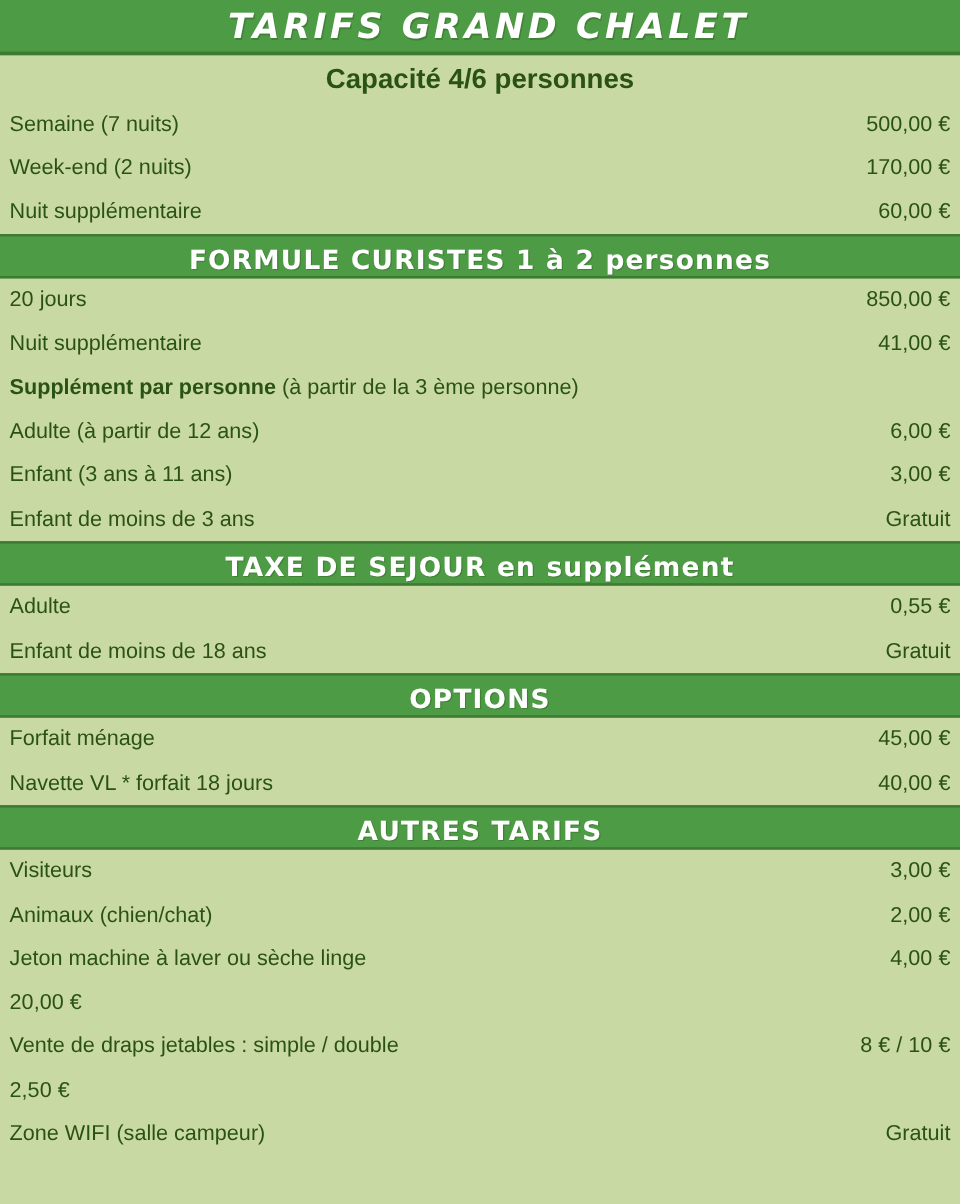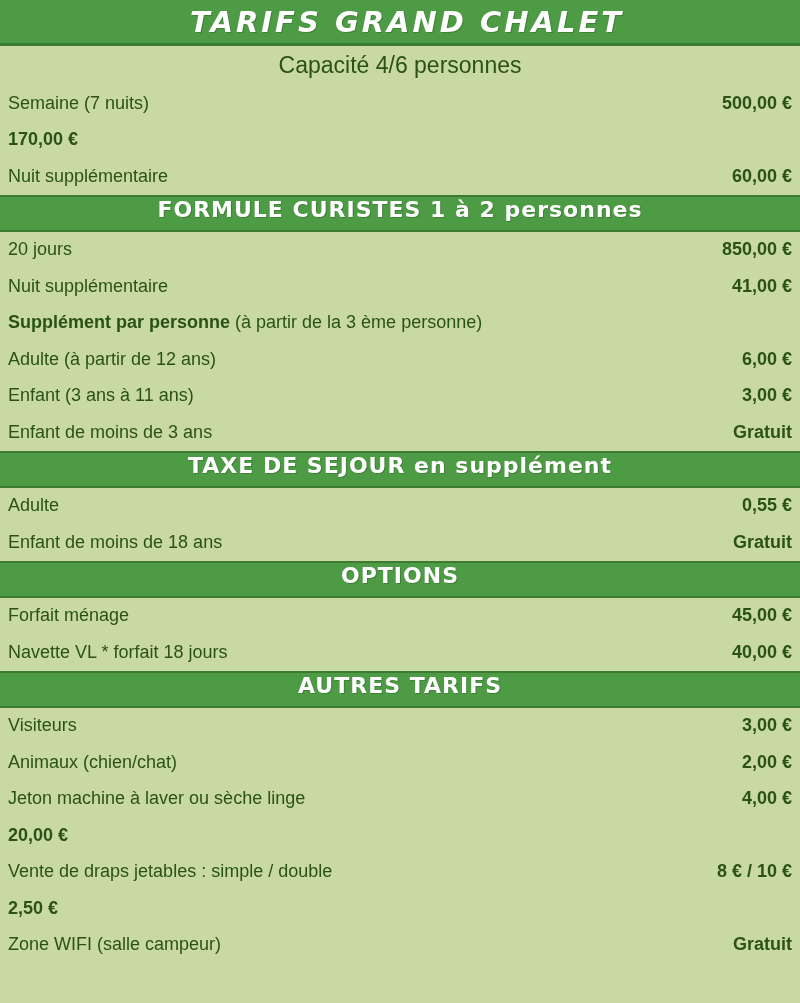--- a/index.html
+++ b/index.html
@@ -39,31 +39,31 @@
     letter-spacing: 3px;
     text-shadow: 1px 1px 0 rgba(40, 80, 30, 0.35);
     white-space: nowrap;
   }
   .subheader {
     height: 39px;
     display: flex;
     align-items: center;
     justify-content: center;
     color: var(--text-dark);
-    font-weight: normal;
+    font-weight: bold;
     font-size: 23px;
   }
   .band {
     height: 37px;
     background: var(--band-green);
     border-top: 2px solid var(--band-edge);
     border-bottom: 2px solid var(--band-edge);
     box-sizing: border-box;
     display: flex;
-    align-items: flex-start;
+    align-items: flex-end;
     justify-content: center;
   }
   .band .band-text {
     font-family: "DejaVu Sans", sans-serif;
     font-weight: bold;
     color: var(--header-text);
     font-size: 22px;
     letter-spacing: 1px;
     text-shadow: 1px 1px 0 rgba(40, 80, 30, 0.35);
     white-space: nowrap;
@@ -80,37 +80,37 @@
   }
   .row .label {
     white-space: nowrap;
   }
   .row .label b {
     font-weight: bold;
   }
   .row .price {
     white-space: nowrap;
     text-align: right;
-    font-weight: bold;
   }
 </style>
 </head>
 <body>
 
 <div>
   <div class="title-band">
     <span class="title-text">TARIFS GRAND CHALET</span>
   </div>
   <div class="subheader">Capacité 4/6 personnes</div>
   <div>
       <div class="row">
         <span class="label">Semaine (7 nuits)</span>
         <span class="price">500,00 €</span>
       </div>
       <div class="row">
+        <span class="label">Week-end (2 nuits)</span>
         <span class="price">170,00 €</span>
       </div>
       <div class="row">
         <span class="label">Nuit supplémentaire</span>
         <span class="price">60,00 €</span>
       </div>
       <div class="band">
         <span class="band-text">FORMULE CURISTES 1 à 2 personnes</span>
       </div>
       <div class="row">

